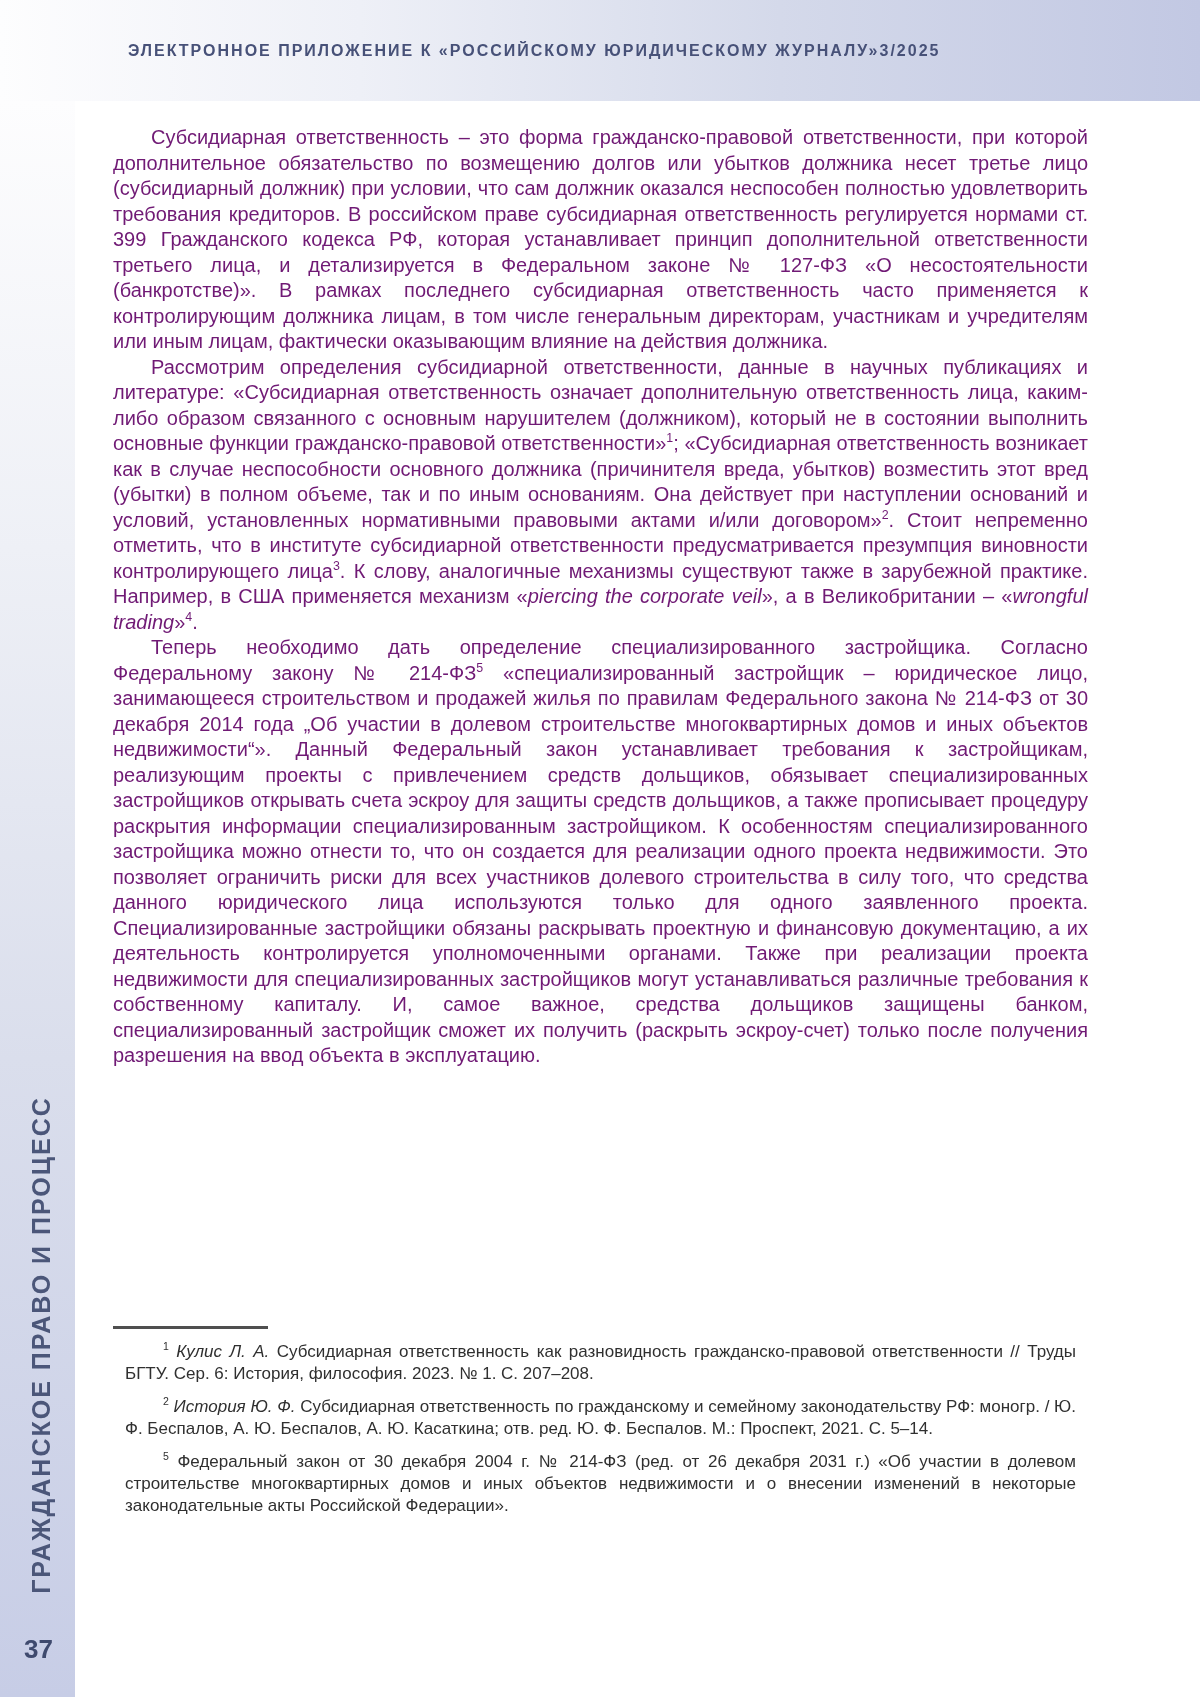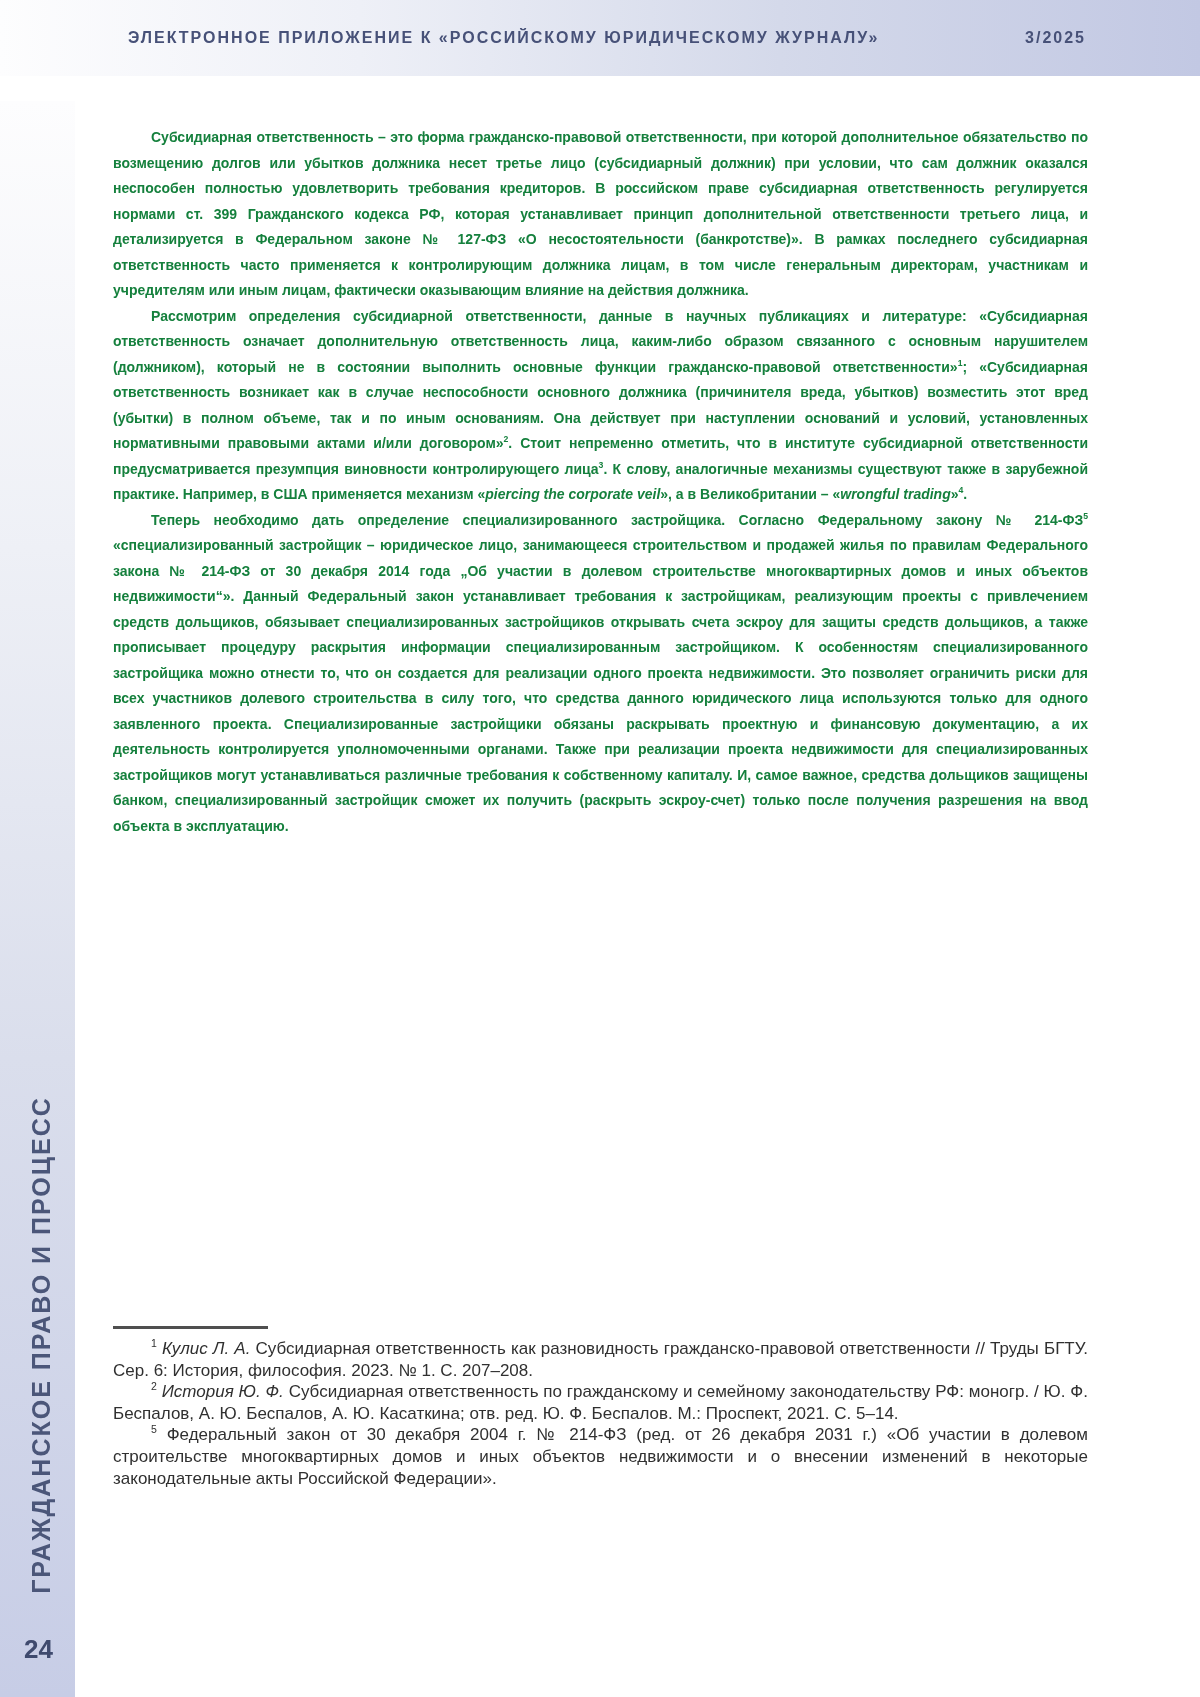--- a/index.html
+++ b/index.html
@@ -8,25 +8,24 @@
     width: 1200px;
     height: 1697px;
     background: #ffffff;
     font-family: "Liberation Sans", sans-serif;
     overflow: hidden;
   }
   
   .header-band {
     position: absolute;
     top: 0; left: 0;
-    width: 1200px; height: 76px;
+    width: 1200px; height: 101px;
     background: linear-gradient(90deg, #fdfdfe 0%, #eef0f7 30%, #d4d9ea 65%, #c2c8e3 100%);
     display: flex;
     align-items: center;
-    justify-content: space-between;
     box-sizing: border-box;
     padding: 0 114px 0 128px;
   }
   .header-band .hdr-text {
     color: #475178;
     font-weight: bold;
     font-size: 16px;
     letter-spacing: 2px;
     white-space: nowrap;
   }
@@ -56,63 +55,62 @@
     color: #3f4a6e;
     font-weight: bold;
     font-size: 26px;
   }
   
   .content {
     position: absolute;
     left: 113px;
     top: 125px;
     width: 975px;
-    color: #15803d;
-    font-size: 14px;
+    color: #701a75;
+    font-size: 20px;
     line-height: 25.5px;
     text-align: justify;
-    font-weight: bold;
   }
   .content p { margin: 0; text-indent: 38px; }
   
   .footnotes {
     position: absolute;
     left: 113px;
     top: 1322px;
     width: 975px;
     color: #303030;
     font-size: 17px;
     line-height: 21.6px;
     text-align: justify;
   }
   .footnote-rule {
     width: 155px;
     height: 3px;
     background: #4f4f4f;
     margin: 4px 0 9px 0;
   }
-  .footnotes p { margin: 0; text-indent: 38px; }
+  .footnotes p { margin: 12px; text-indent: 38px; }
   .it { font-style: italic; }
   sup { font-size: 0.62em; vertical-align: super; line-height: 0; }
 </style>
 </head>
 <body>
 
 <div class="page">
 
   <div class="header-band">
     <span class="hdr-text">ЭЛЕКТРОННОЕ ПРИЛОЖЕНИЕ К «РОССИЙСКОМУ ЮРИДИЧЕСКОМУ ЖУРНАЛУ»</span>
     <span class="hdr-text">3/2025</span>
   </div>
 
   <div class="side-strip"></div>
 
   <div class="section-title-vertical">ГРАЖДАНСКОЕ ПРАВО И ПРОЦЕСС</div>
 
-  <div class="page-number">24</div>
+  <div class="page-number">37</div>
 
   <main class="content">
     <p><span>Субсидиарная ответственность – это форма гражданско-правовой ответственности, при которой дополнительное обязательство по возмещению долгов или убытков должника несет третье лицо (субсидиарный должник) при условии, что сам должник оказался неспособен полностью удовлетворить требования кредиторов. В российском праве субсидиарная ответственность регулируется нормами ст. 399 Гражданского кодекса РФ, которая устанавливает принцип дополнительной ответственности третьего лица, и детализируется в Федеральном законе № 127-ФЗ «О несостоятельности (банкротстве)». В рамках последнего субсидиарная ответственность часто применяется к контролирующим должника лицам, в том числе генеральным директорам, участникам и учредителям или иным лицам, фактически оказывающим влияние на действия должника.</span></p>
     <p><span>Рассмотрим определения субсидиарной ответственности, данные в научных публикациях и литературе: «Субсидиарная ответственность означает дополнительную ответственность лица, каким-либо образом связанного с основным нарушителем (должником), который не в состоянии выполнить основные функции гражданско-правовой ответственности»</span><sup>1</sup><span>; «Субсидиарная ответственность возникает как в случае неспособности основного должника (причинителя вреда, убытков) возместить этот вред (убытки) в полном объеме, так и по иным основаниям. Она действует при наступлении оснований и условий, установленных нормативными правовыми актами и/или договором»</span><sup>2</sup><span>. Стоит непременно отметить, что в институте субсидиарной ответственности предусматривается презумпция виновности контролирующего лица</span><sup>3</sup><span>. К слову, аналогичные механизмы существуют также в зарубежной практике. Например, в США применяется механизм «</span><span class="it">piercing the corporate veil</span><span>», а в Великобритании – «</span><span class="it">wrongful trading</span><span>»</span><sup>4</sup><span>.</span></p>
     <p><span>Теперь необходимо дать определение специализированного застройщика. Согласно Федеральному закону № 214-ФЗ</span><sup>5</sup><span> «специализированный застройщик – юридическое лицо, занимающееся строительством и продажей жилья по правилам Федерального закона № 214-ФЗ от 30 декабря 2014 года „Об участии в долевом строительстве многоквартирных домов и иных объектов недвижимости“». Данный Федеральный закон устанавливает требования к застройщикам, реализующим проекты с привлечением средств дольщиков, обязывает специализированных застройщиков открывать счета эскроу для защиты средств дольщиков, а также прописывает процедуру раскрытия информации специализированным застройщиком. К особенностям специализированного застройщика можно отнести то, что он создается для реализации одного проекта недвижимости. Это позволяет ограничить риски для всех участников долевого строительства в силу того, что средства данного юридического лица используются только для одного заявленного проекта. Специализированные застройщики обязаны раскрывать проектную и финансовую документацию, а их деятельность контролируется уполномоченными органами. Также при реализации проекта недвижимости для специализированных застройщиков могут устанавливаться различные требования к собственному капиталу. И, самое важное, средства дольщиков защищены банком, специализированный застройщик сможет их получить (раскрыть эскроу-счет) только после получения разрешения на ввод объекта в эксплуатацию.</span></p>
   </main>
 
   <section class="footnotes">
     <div class="footnote-rule"></div>
     <p><sup>1</sup><span> </span><span class="it">Кулис Л. А.</span><span> Субсидиарная ответственность как разновидность гражданско-правовой ответственности // Труды БГТУ. Сер. 6: История, философия. 2023. № 1. С. 207–208.</span></p>

